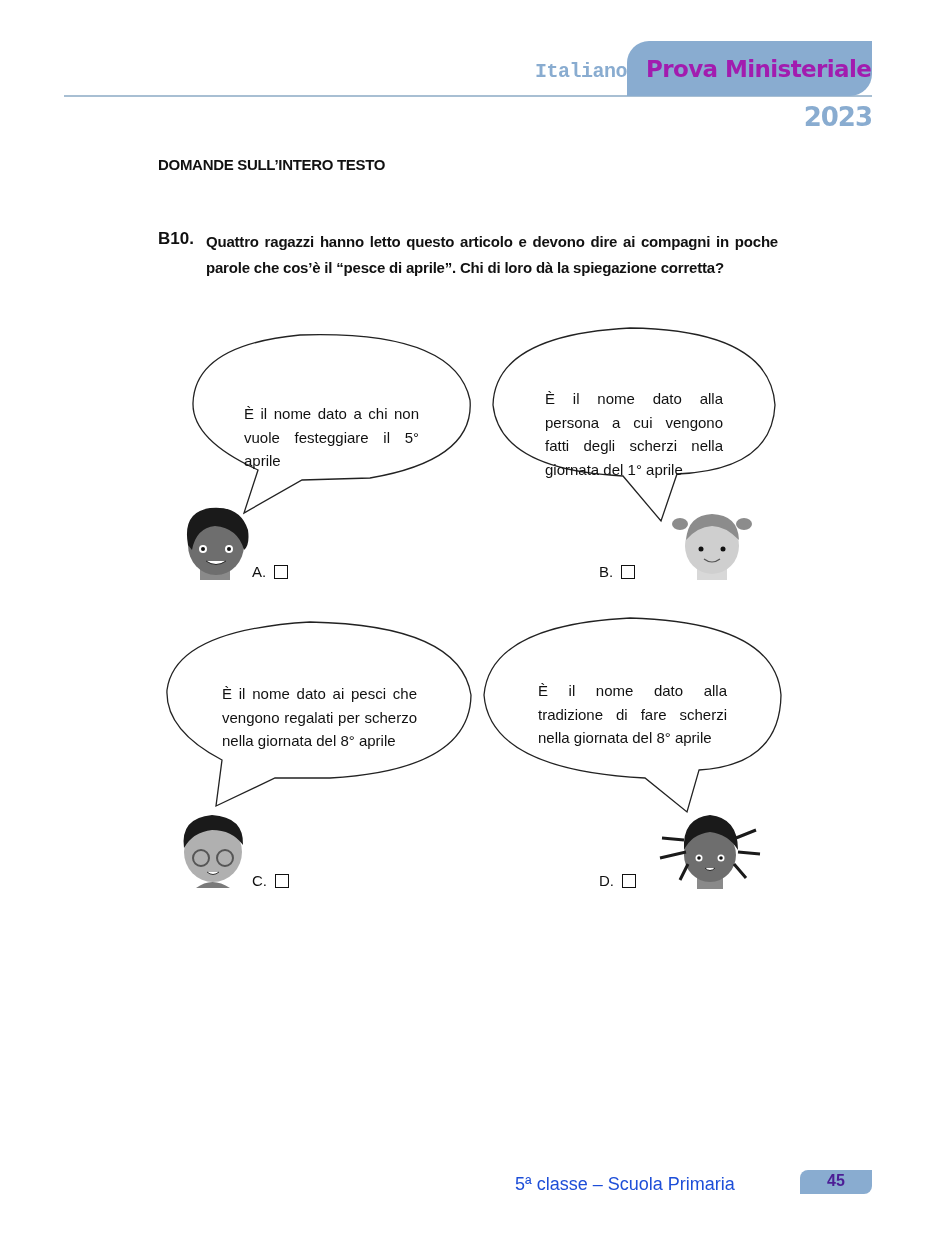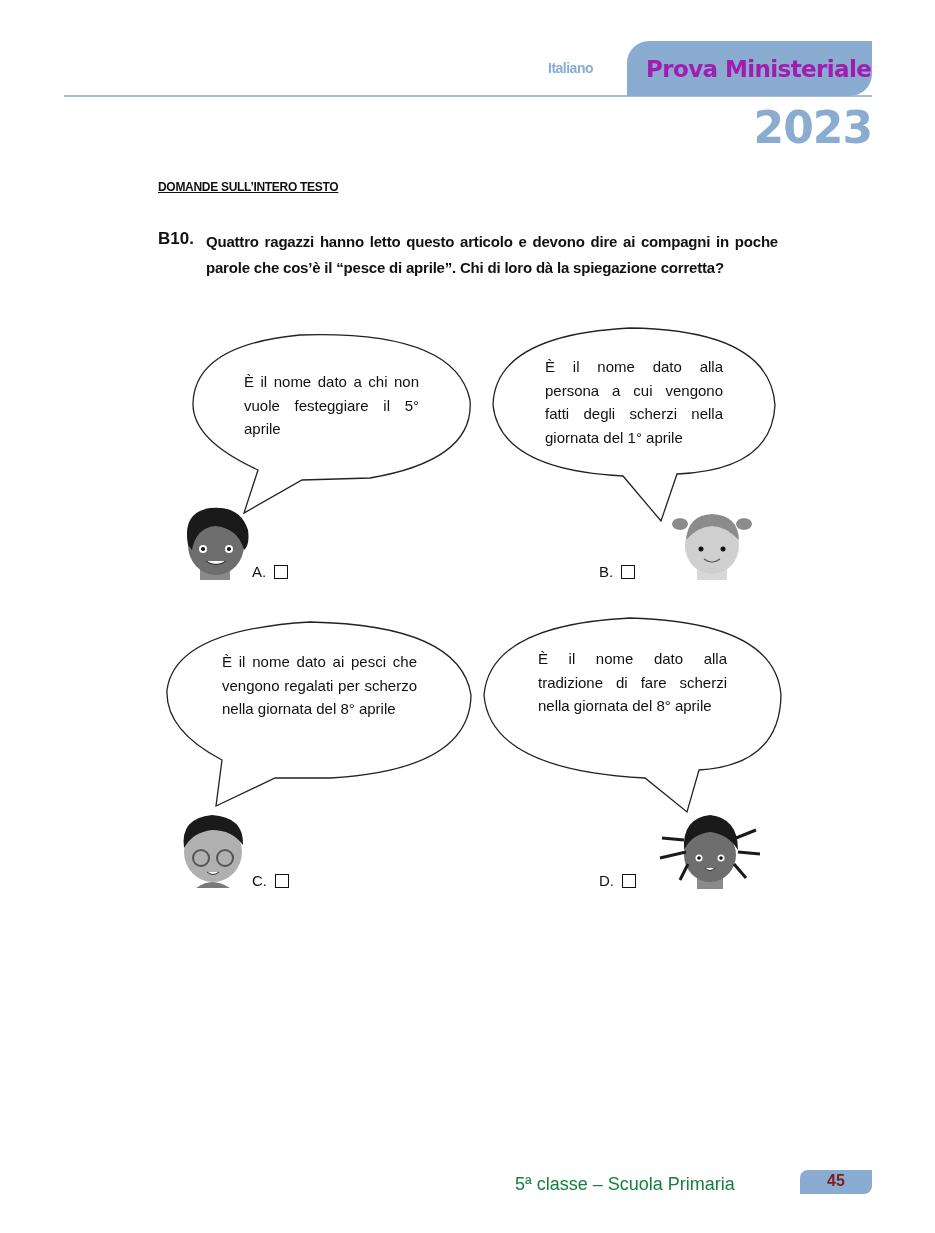--- a/index.html
+++ b/index.html
@@ -1,30 +1,30 @@
 <!DOCTYPE html>
 <html><head>
 <meta charset="utf-8">
 <style>
   html, body { margin:0; padding:0; background:#ffffff; }
   body { width:935px; height:1233px; position:relative; overflow:hidden; font-family:"Liberation Sans", sans-serif; color:#111; }
   .hdr-line { position:absolute; left:64px; top:95px; width:808px; height:2px; background:#a8bfd3; }
-  .hdr-subject { position:absolute; left:548px; top:60px; font-family:Liberation Sans, sans-serif; font-weight:bold; font-size:14px; color:#89acd0; letter-spacing:-0.5px; }
+  .hdr-subject { position:absolute; left:535px; top:60px; font-family:Liberation Mono, monospace; font-weight:bold; font-size:20px; color:#89acd0; letter-spacing:-0.5px; }
   .hdr-tab { position:absolute; left:627px; top:41px; width:245px; height:55px; background:#89acd0; border-top-left-radius:22px; border-bottom-right-radius:22px; }
   .hdr-tab-label { position:absolute; left:646px; top:56px; font-family:"DejaVu Sans", sans-serif; font-weight:bold; font-size:23px; color:#a21caf; letter-spacing:-0.6px; }
-  .hdr-year { position:absolute; right:63px; top:102px; font-family:"DejaVu Sans", sans-serif; font-weight:bold; font-size:44px; color:#89acd0; letter-spacing:-1px;text-align:right; }
-  .section-title { position:absolute; left:158px; top:180px; font-weight:bold; font-size:12px; text-decoration:underline; letter-spacing:-0.3px; }
+  .hdr-year { position:absolute; right:63px; top:102px; font-family:"DejaVu Sans", sans-serif; font-weight:bold; font-size:26px; color:#89acd0; letter-spacing:-1px;text-align:right; }
+  .section-title { position:absolute; left:158px; top:156px; font-weight:bold; font-size:15px; letter-spacing:-0.3px; }
   .q-num { position:absolute; left:158px; top:229px; font-weight:bold; font-size:17px; }
   .q-text { position:absolute; left:206px; top:229px; width:572px; font-weight:bold; font-size:15px; line-height:26px; text-align:justify; letter-spacing:-0.2px; }
   .bubbles { position:absolute; left:0; top:0; width:935px; height:1233px; }
-  .bubble-text { position:absolute; font-size:15px; line-height:23.5px; text-align:justify; text-align-last:left; color:#111; }
+  .bubble-text { position:absolute; font-size:15px; line-height:23.5px; text-align:justify; text-align-last:left; color:#111;margin-top:32px; }
   .opt { position:absolute; font-size:15px; display:flex; align-items:center; gap:8px; }
   .checkbox { width:12px; height:12px; border:1.3px solid #111; display:inline-block; background:#fff; cursor:pointer; }
-  .footer-text { position:absolute; left:515px; top:1174px; font-size:18px; color:#15803d; }
-  .page-badge { position:absolute; left:800px; top:1170px; width:72px; height:24px; background:#89acd0; border-top-left-radius:8px; border-bottom-right-radius:8px; color:#7f1d1d; font-weight:bold; font-size:16px; text-align:center; line-height:22px; }
+  .footer-text { position:absolute; left:515px; top:1174px; font-size:18px; color:#1d4ed8; }
+  .page-badge { position:absolute; left:800px; top:1170px; width:72px; height:24px; background:#89acd0; border-top-left-radius:8px; border-bottom-right-radius:8px; color:#4c1d95; font-weight:bold; font-size:16px; text-align:center; line-height:22px; }
 </style>
 </head>
 <body>
 
 <div class="hdr-line"></div>
 <div class="hdr-subject">Italiano</div>
 <div class="hdr-tab"></div>
 <div class="hdr-tab-label">Prova Ministeriale</div>
 <div class="hdr-year">2023</div>
 

